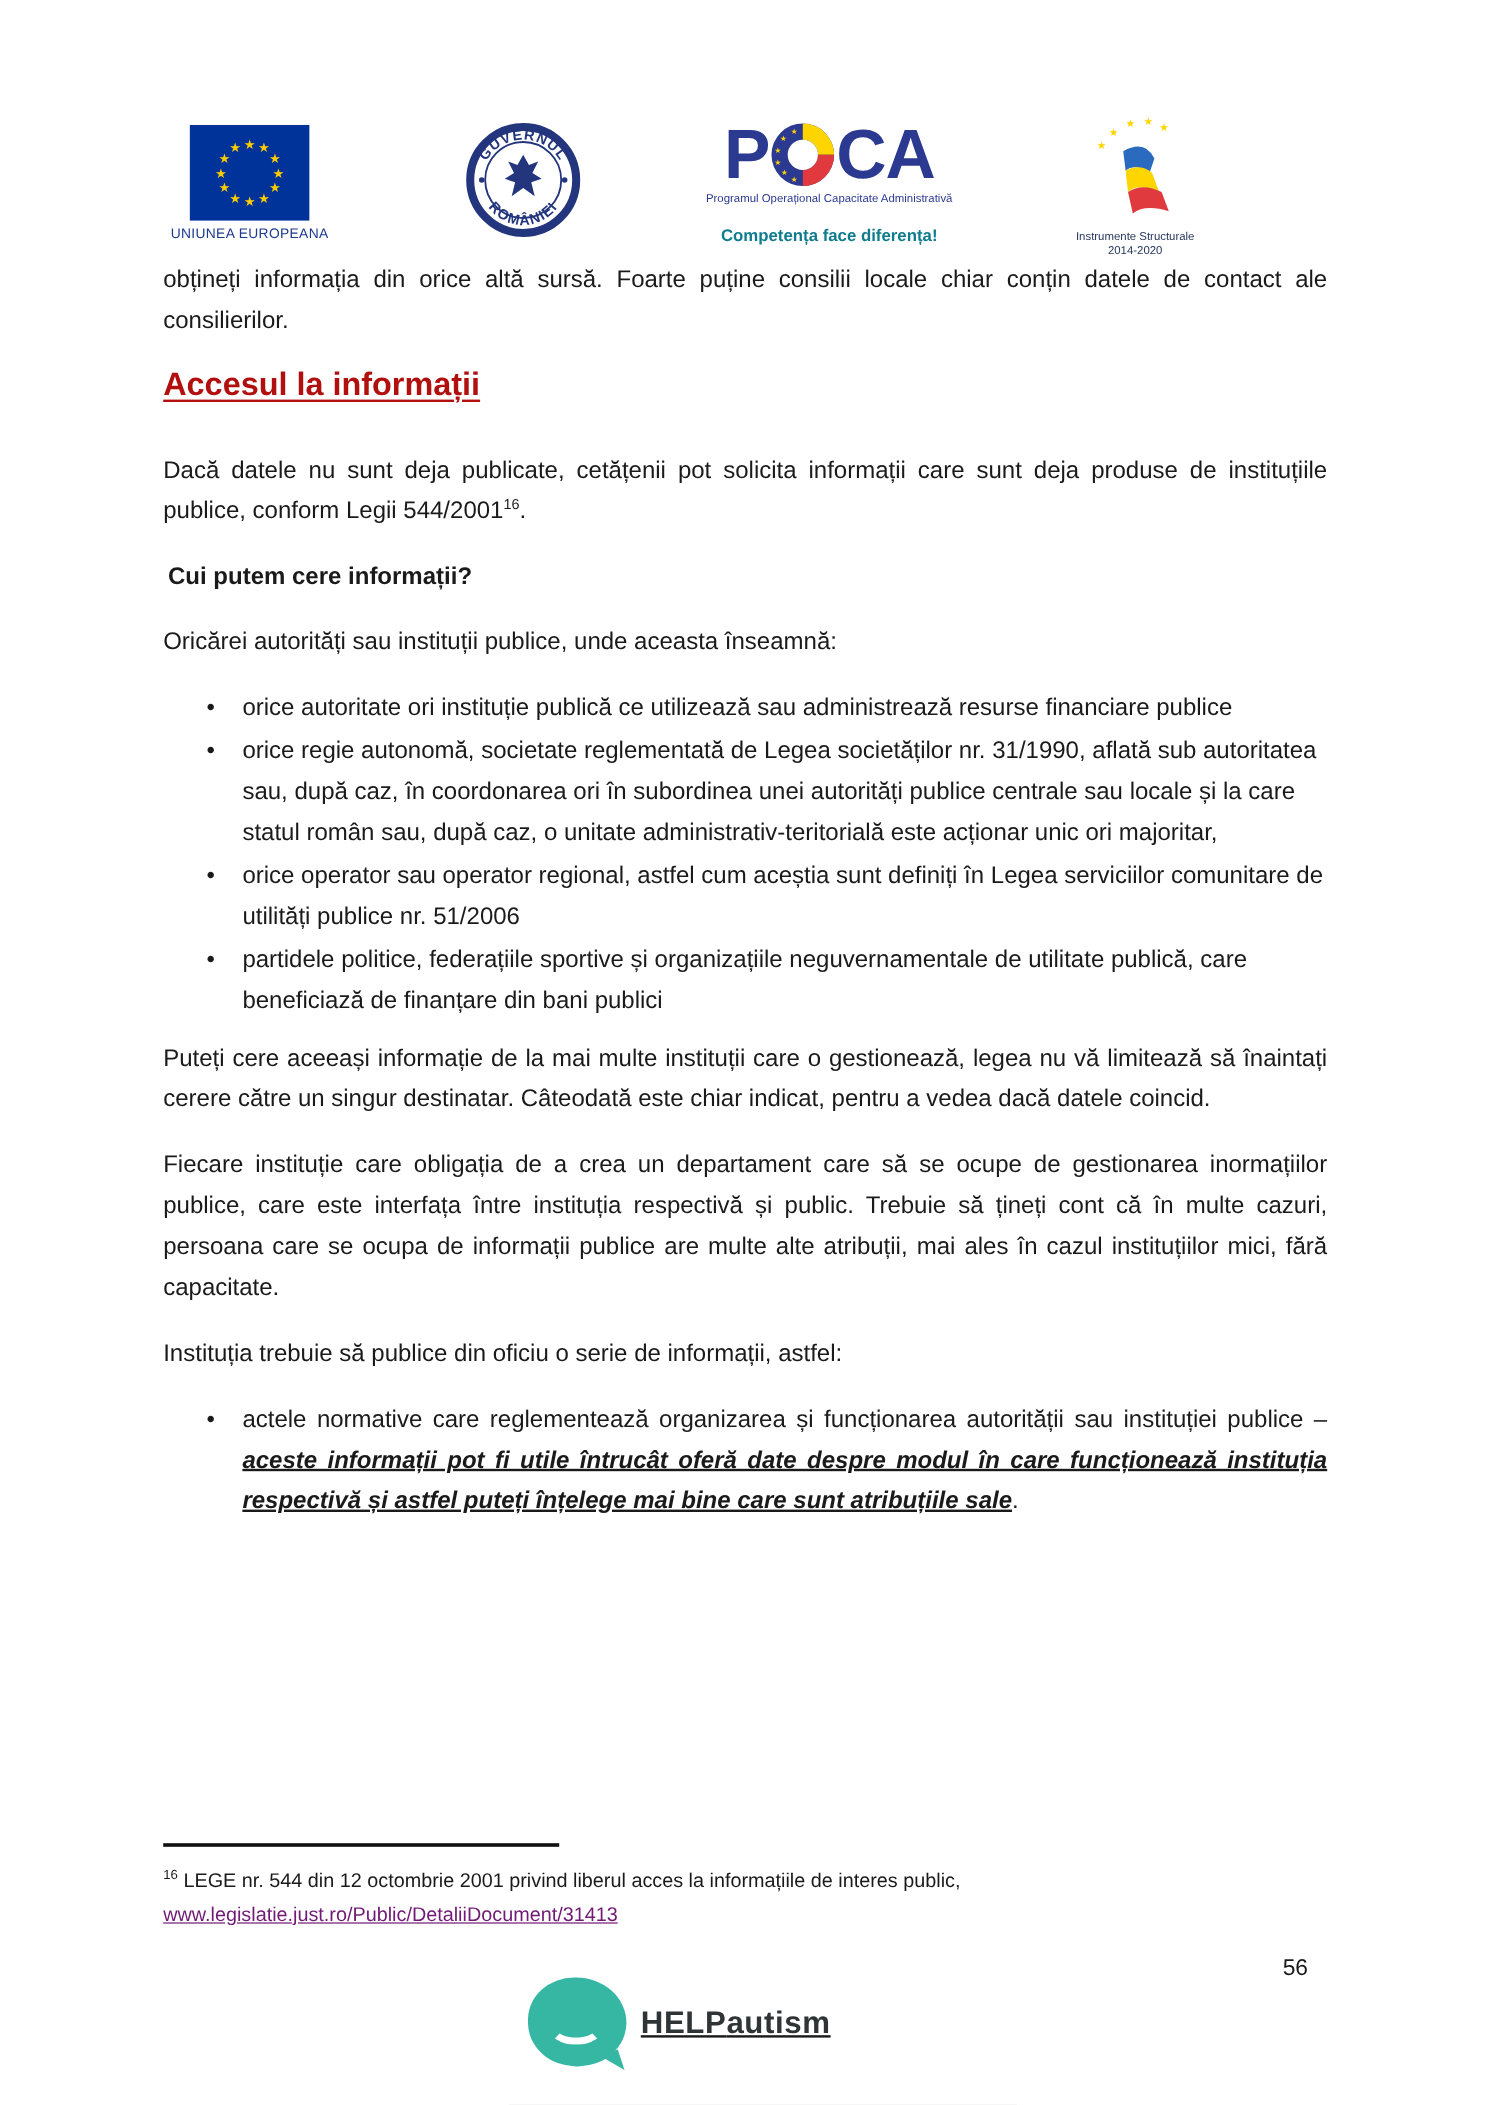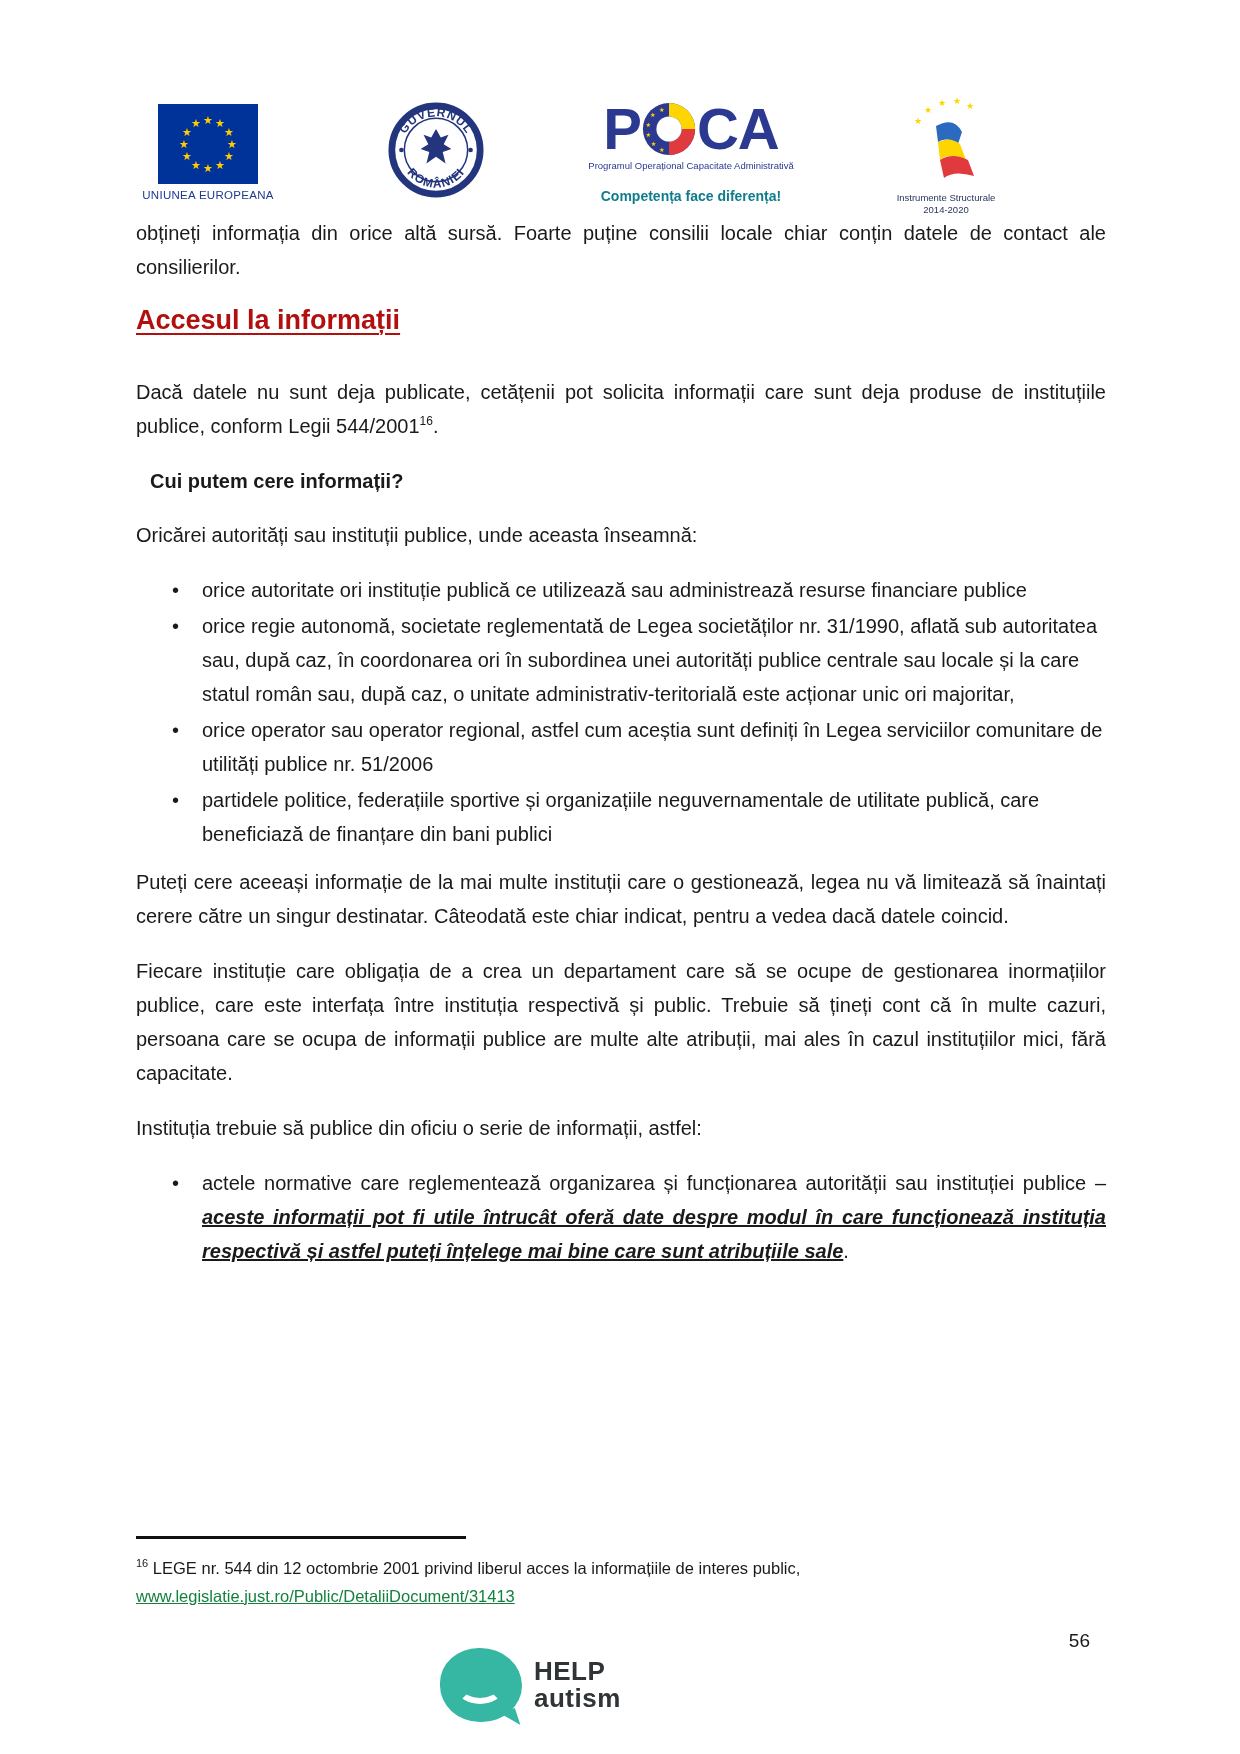--- a/index.html
+++ b/index.html
@@ -30,59 +30,59 @@
   
   .content{position:absolute;left:136px;top:216px;width:970px;}
   .content p{margin:0 0 21px 0;font-size:20px;line-height:34px;}
   .just{text-align:justify;}
   .red-heading{
     margin:0 0 40px 0;
     font-size:27px;font-weight:bold;color:#b20f0f;
     line-height:30px;
   }
   .red-heading span{text-decoration:underline;text-decoration-thickness:2px;text-underline-offset:4px;}
-  .sub-heading{margin:0 0 20px 14px;font-size:20px;font-weight:bold;line-height:34px;}
+  .sub-heading{margin:0 0 20px 4px;font-size:20px;font-weight:bold;line-height:34px;}
   ul.doc-list{margin:0 0 14px 0;padding:0 0 0 66px;list-style:none;}
   ul.doc-list li{
     position:relative;
     font-size:20px;line-height:34px;margin:0 0 2px 0;
   }
   ul.doc-list li::before{
     content:"•";
     position:absolute;left:-30px;top:0;
     font-size:20px;
   }
   .em-bold-italic{font-weight:bold;font-style:italic;text-decoration:underline;}
   sup.fn-ref{font-size:12px;line-height:0;}
   
   .footnote-area{position:absolute;left:136px;top:1536px;width:970px;}
   .footnote-rule{width:330px;height:3px;background:#111;margin-bottom:10px;}
   .footnote{font-size:16.5px;line-height:28px;margin:0;}
   .footnote sup{font-size:11px;}
-  .footnote-link{color:#15803d;text-decoration:underline;cursor:pointer;}
+  .footnote-link{color:#701a75;text-decoration:underline;cursor:pointer;}
   
   .page-number{position:absolute;right:150px;top:1630px;font-size:19px;color:#1a1a1a;}
   .help-logo{position:absolute;left:440px;top:1648px;display:flex;align-items:center;}
   .bubble{
     position:relative;width:82px;height:74px;background:#35b7a3;
     border-radius:48% 52% 50% 50%;
   }
   .bubble .smile{
     position:absolute;left:17px;top:26px;width:46px;height:30px;
     border:6px solid transparent;border-bottom:6px solid #ffffff;
     border-radius:50%;
     box-sizing:border-box;
   }
   .bubble .tail{
     position:absolute;right:4px;bottom:-6px;width:0;height:0;
     border-left:16px solid transparent;
     border-top:18px solid #35b7a3;
     transform:rotate(-18deg);
   }
-  .help-text{margin-left:12px;display:flex;flex-direction:column;line-height:1.02;}
+  .help-text{margin-left:12px;display:flex;flex-direction:row;line-height:1.02;text-decoration:underline;}
   .help-line1{font-size:26px;font-weight:bold;color:#2f3437;letter-spacing:.5px;}
   .help-line2{font-size:26px;font-weight:bold;color:#2f3437;letter-spacing:.5px;}
 </style>
 </head>
 <body>
 
 <div class="page">
 
   <header class="logos">
 

